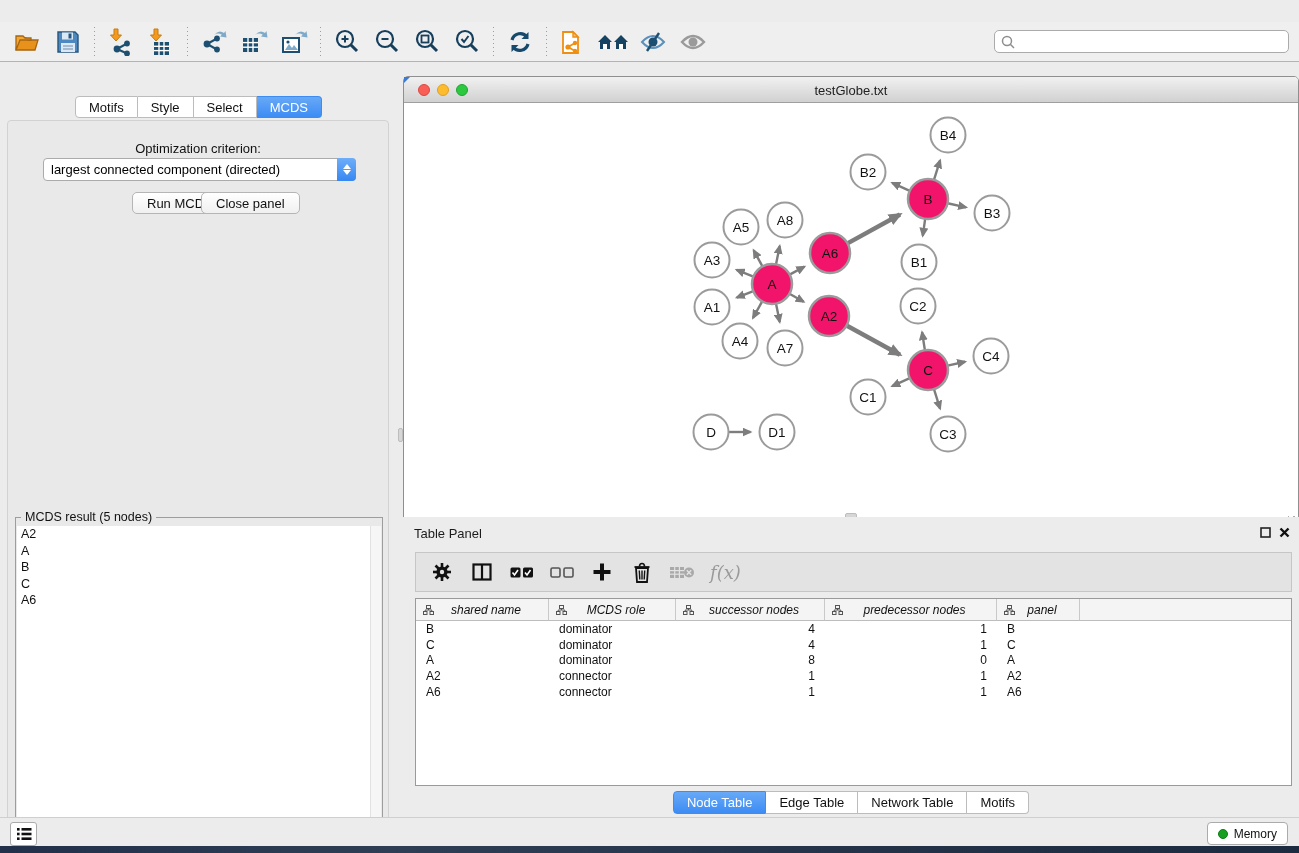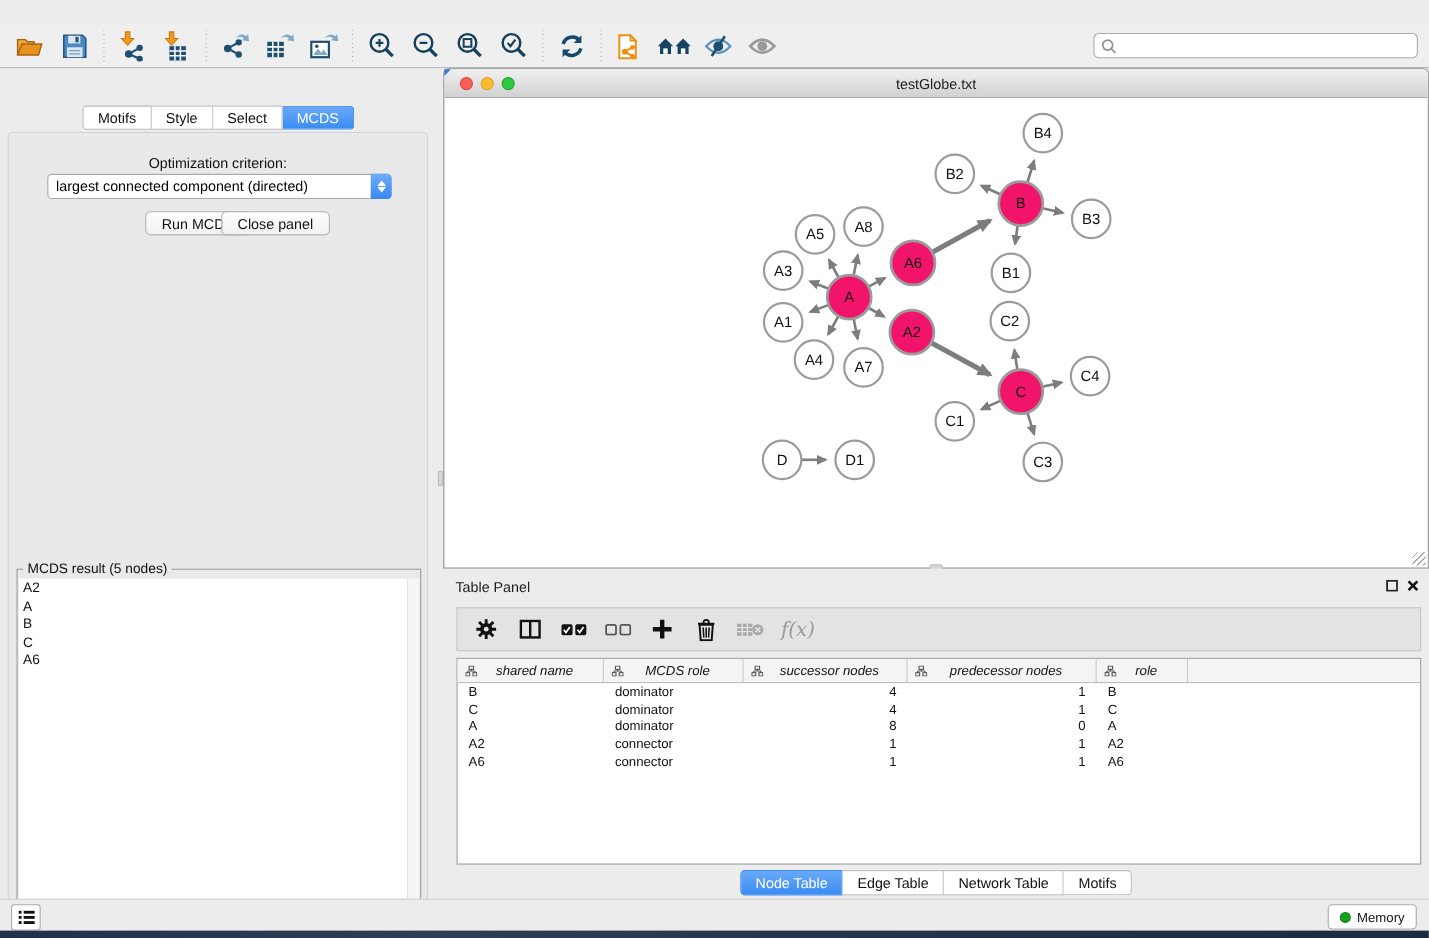--- a/index.html
+++ b/index.html
@@ -56,21 +56,21 @@
   .mcds-list { position:absolute; left:1px; top:8px; width:354px; height:330px; background:#fff; overflow:hidden; }
   .mcds-list .list-item { font-size:12.5px; color:#111; padding:1px 0 1px 4px; line-height:14.5px; }
   .vscroll { position:absolute; right:1px; top:8px; width:11px; height:330px; background:#f6f6f6; border-left:1px solid #e2e2e2; }
 
   
   .vsplit { position:absolute; left:397px; top:62px; width:6px; height:755px; background:#ececec; }
   .vgrip { position:absolute; left:0.5px; top:366px; width:5px; height:14px; background:#d6d6d6; border:1px solid #bdbdbd; border-radius:2px; }
   .hgrip { position:absolute; left:444px; top:451px; width:12px; height:7px; background:#d6d6d6; border:1px solid #bdbdbd; border-radius:2px; }
 
   
-  .netwin { position:absolute; left:403px; top:62px; width:896px; height:455px;
+  .netwin { position:absolute; left:403px; top:76px; width:896px; height:455px;
     border:1px solid #8f8f8f; border-radius:5px 5px 0 0; background:#fff; }
   .netwin .wtitle { position:absolute; left:0; top:0; width:100%; height:26px; border-radius:4px 4px 0 0;
     background:linear-gradient(180deg,#f2f1f2,#d2d1d2); border-bottom:1px solid #9f9f9f; }
   .netwin .wtitle .title { position:absolute; left:0; right:0; top:6px; text-align:center; font-size:13px; color:#222; }
   .netwin .tl { top:7px; }
   .focus-corner { position:absolute; left:0; top:0; width:0; height:0;
     border-top:6px solid #3a7bd5; border-right:6px solid transparent; }
   .graph-svg { position:absolute; left:1px; top:27px; }
   .resize-grip { position:absolute; right:2px; bottom:2px; width:12px; height:12px;
     background:repeating-linear-gradient(135deg, transparent 0 3px, #a9a9a9 3px 4px); }
@@ -549,21 +549,21 @@
           </div>
           <div class="th" style="width: 83px;">
             <span class="hicon">
               <svg width="11" height="10" viewBox="0 0 11 10">
                 <rect x="3.5" y="0.5" width="4" height="3" fill="none" stroke="#555"></rect>
                 <rect x="0.5" y="6.5" width="3.5" height="3" fill="none" stroke="#555"></rect>
                 <rect x="7" y="6.5" width="3.5" height="3" fill="none" stroke="#555"></rect>
                 <path d="M5.5 3.5 V5 M2.2 5 H8.8 M2.2 5 V6.5 M8.8 5 V6.5" fill="none" stroke="#555"></path>
               </svg>
             </span>
-            <span class="hlabel">role</span>
+            <span class="hlabel">panel</span>
           </div>
         </div>
       <div id="tbl-body">
           <div class="tr">
             <div class="td left" style="width: 133px;">B</div>
             <div class="td left" style="width: 127px;">dominator</div>
             <div class="td right" style="width: 149px;">4</div>
             <div class="td right" style="width: 172px;">1</div>
             <div class="td left" style="width: 83px;">B</div>
           </div>

